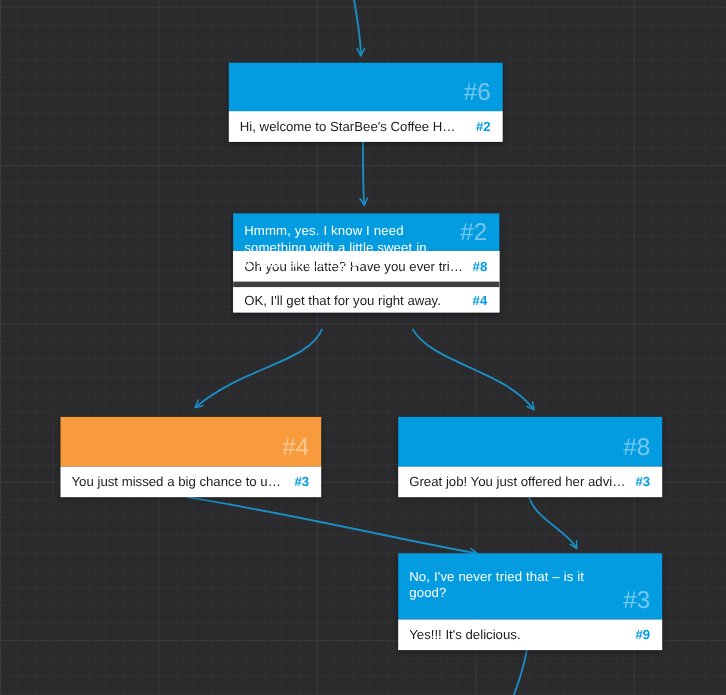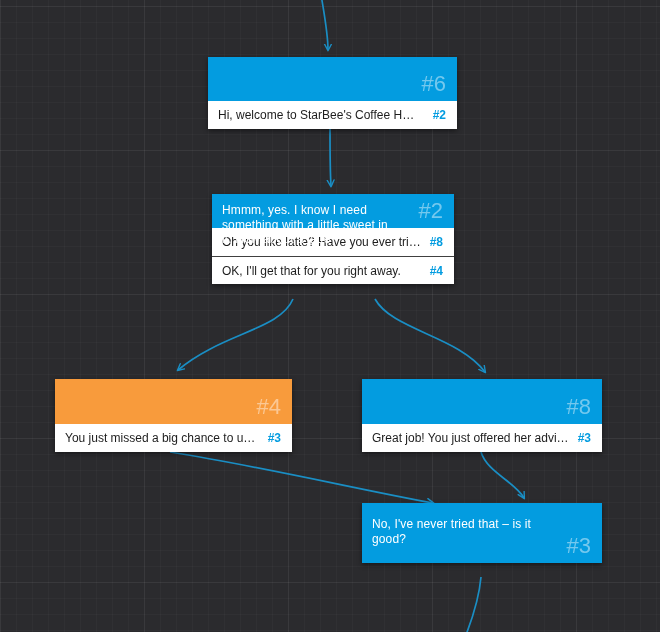--- a/index.html
+++ b/index.html
@@ -70,21 +70,21 @@
   .node-rows {
     background: #ffffff;
   }
   .node-row {
     height: 28px;
     display: flex;
     align-items: center;
     justify-content: space-between;
     padding: 0 11px 0 10px;
     box-sizing: border-box;
-    border-top: 1px solid #404040;
+    border-top: 5px solid #404040;
     background: #ffffff;
   }
   .node-row:first-child { border-top: none; }
   .row-text {
     color: #1d1d1d;
     font-size: 12px;
     white-space: nowrap;
     overflow: hidden;
     text-overflow: ellipsis;
     padding-right: 8px;
@@ -177,15 +177,21 @@
         <span class="row-id">#3</span>
       </div>
     </div>
   </div>
 
   <div class="node" style="left:362px; top:503px; width:240px;">
     <div class="node-header blue" style="height:60px;">
       <div class="header-text" style="padding-top:14px; max-width:185px;">No, I've never tried that – is it good?</div>
       <div class="header-id">#3</div>
     </div>
+    <div class="node-rows">
+      <div class="node-row">
+        <span class="row-text">Yes!!! It's delicious.</span>
+        <span class="row-id">#9</span>
+      </div>
+    </div>
   </div>
 
 </div>
 
 </body></html>

